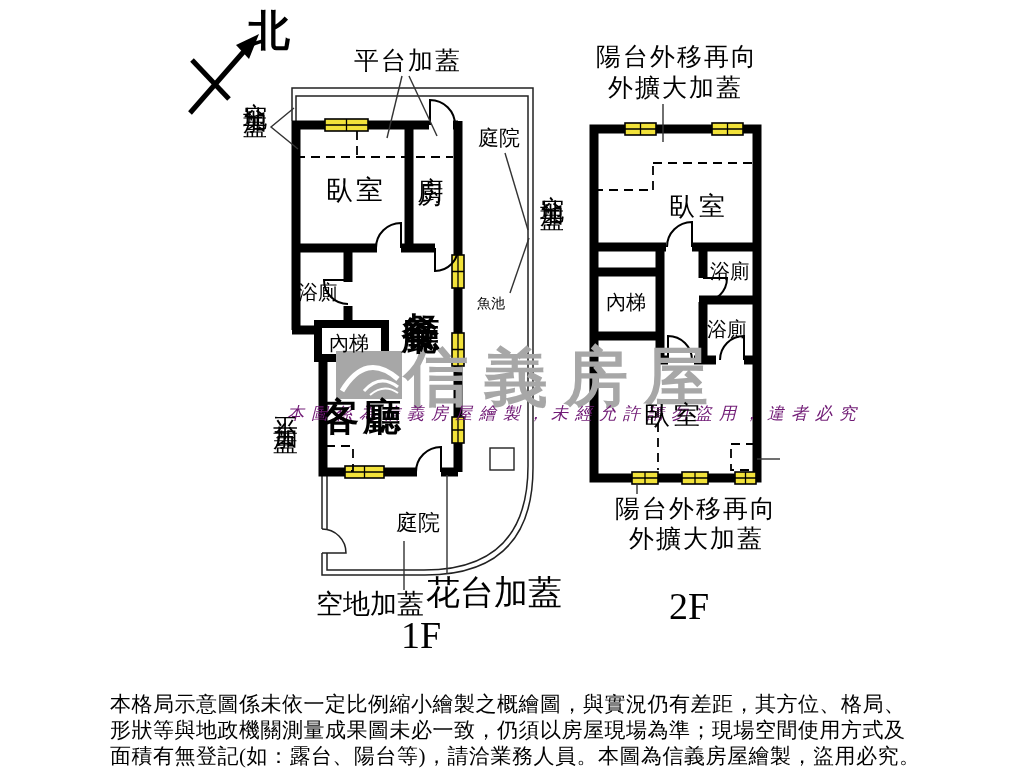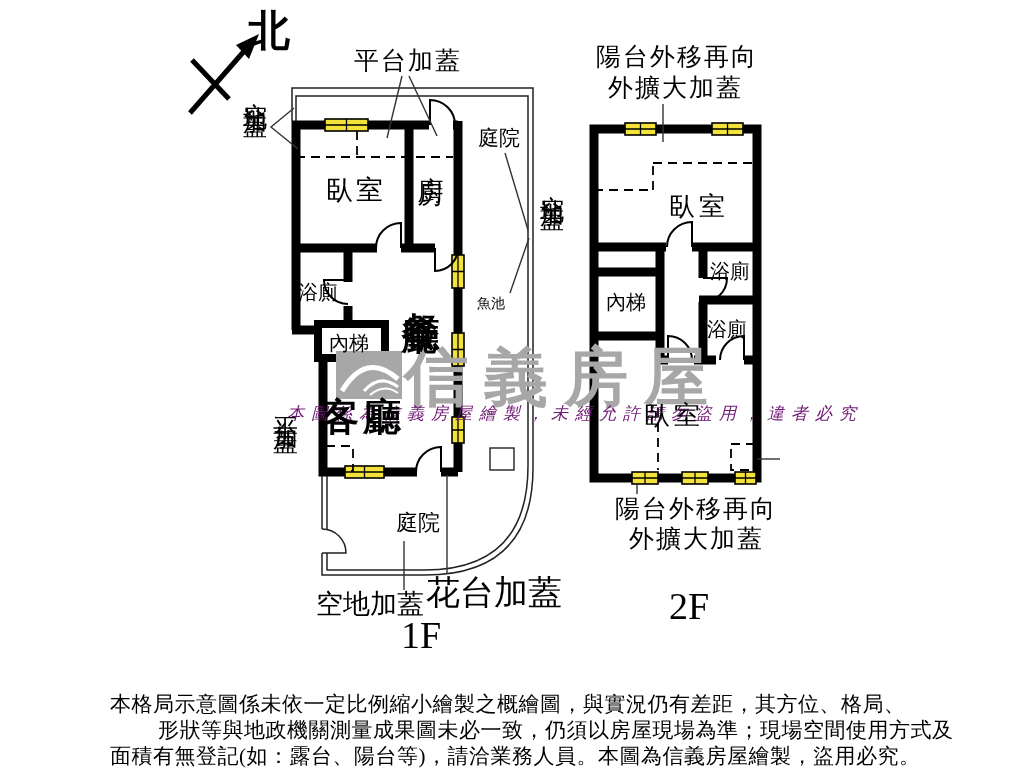--- a/index.html
+++ b/index.html
@@ -178,16 +178,16 @@
   <div class="lbl" style="left:669px;top:192px;font-size:26px;letter-spacing:4px;">臥室</div>
   <div class="lbl" style="left:606px;top:291px;font-size:20px;">內梯</div>
   <div class="lbl" style="left:710px;top:260px;font-size:20px;">浴廁</div>
   <div class="lbl" style="left:707px;top:318px;font-size:20px;">浴廁</div>
   <div class="lbl" style="left:644px;top:401px;font-size:26px;letter-spacing:4px;">臥室</div>
   <div class="lbl" style="left:615px;top:495px;font-size:25px;letter-spacing:2px;">陽台外移再向</div>
   <div class="lbl" style="left:629px;top:525px;font-size:25px;letter-spacing:2px;">外擴大加蓋</div>
   <div class="lbl" style="left:669px;top:551px;font-size:38px;margin-top:34px;">2F</div>
 
   <div class="disc" style="top:690px;">本格局示意圖係未依一定比例縮小繪製之概繪圖，與實況仍有差距，其方位、格局、</div>
-  <div class="disc" style="top:716px;margin-left:48px;">形狀等與地政機關測量成果圖未必一致，仍須以房屋現場為準；現場空間使用方式及</div>
+  <div class="disc" style="top:716px;">形狀等與地政機關測量成果圖未必一致，仍須以房屋現場為準；現場空間使用方式及</div>
   <div class="disc" style="top:742px;">面積有無登記(如：露台、陽台等)，請洽業務人員。本圖為信義房屋繪製，盜用必究。</div>
 
 </div>
 
 </body></html>

